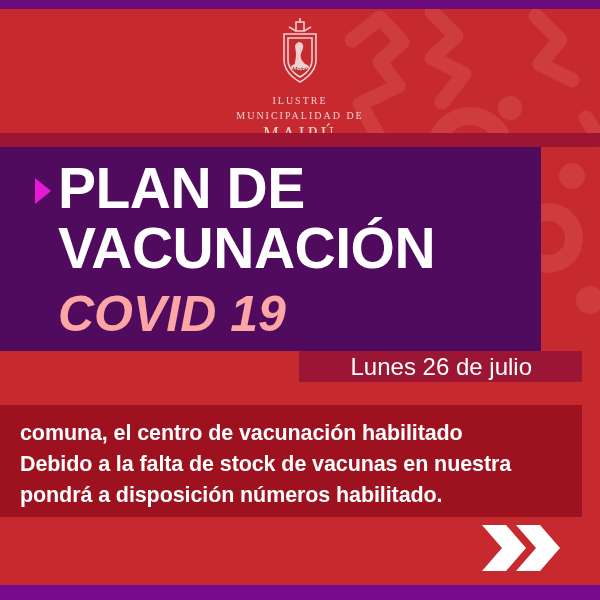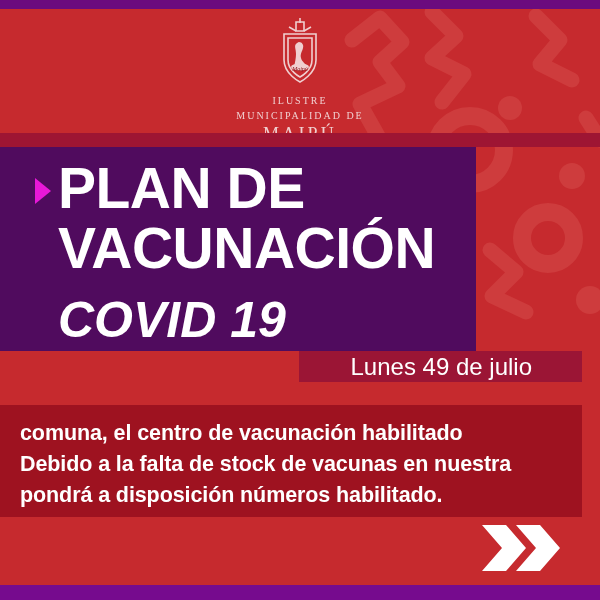--- a/index.html
+++ b/index.html
@@ -70,21 +70,21 @@
     width: 100%;
     height: 14px;
     background: #9E1533;
   }
 
   
   .title-block {
     position: absolute;
     left: 0;
     top: 147px;
-    width: 476px;
+    width: 541px;
     height: 204px;
     background: #500B5E;
   }
   .title-inner {
     position: absolute;
     left: 58px;
     top: 10px;
     right: 8px;
   }
   .title-l1, .title-l2 {
@@ -101,27 +101,27 @@
   .tri {
     position: absolute;
     left: -23px;
     top: 17px;
     width: 0; height: 0;
     border-left: 16px solid #E818D8;
     border-top: 13px solid transparent;
     border-bottom: 13px solid transparent;
   }
   .title-l3 {
-    color: #ffffff;
+    color: #fca5a5;
     font-style: italic;
     font-weight: bold;
     font-size: 50px;
     line-height: 1.0;
     letter-spacing: 0px;
-    margin-top: 18px;
+    margin-top: 12px;
   }
 
   
   .date-band {
     position: absolute;
     left: 299px;
     top: 351px;
     width: 283px;
     height: 31px;
     background: #9B1535;
@@ -232,21 +232,21 @@
       <div class="title-l1">
         <span class="tri"></span>
         <span>PLAN DE</span>
       </div>
       <div class="title-l2">VACUNACIÓN</div>
       <div class="title-l3">COVID 19</div>
     </div>
   </div>
 
   <div class="date-band">
-    <div class="date-text">Lunes 49 de julio</div>
+    <div class="date-text">Lunes 26 de julio</div>
   </div>
 
   <div class="body-band">
     <div class="body-text">
       <span>comuna, el centro de vacunación habilitado</span>
       <span>Debido a la falta de stock de vacunas en nuestra</span>
       <span>pondrá a disposición números habilitado.</span>
     </div>
   </div>
 

